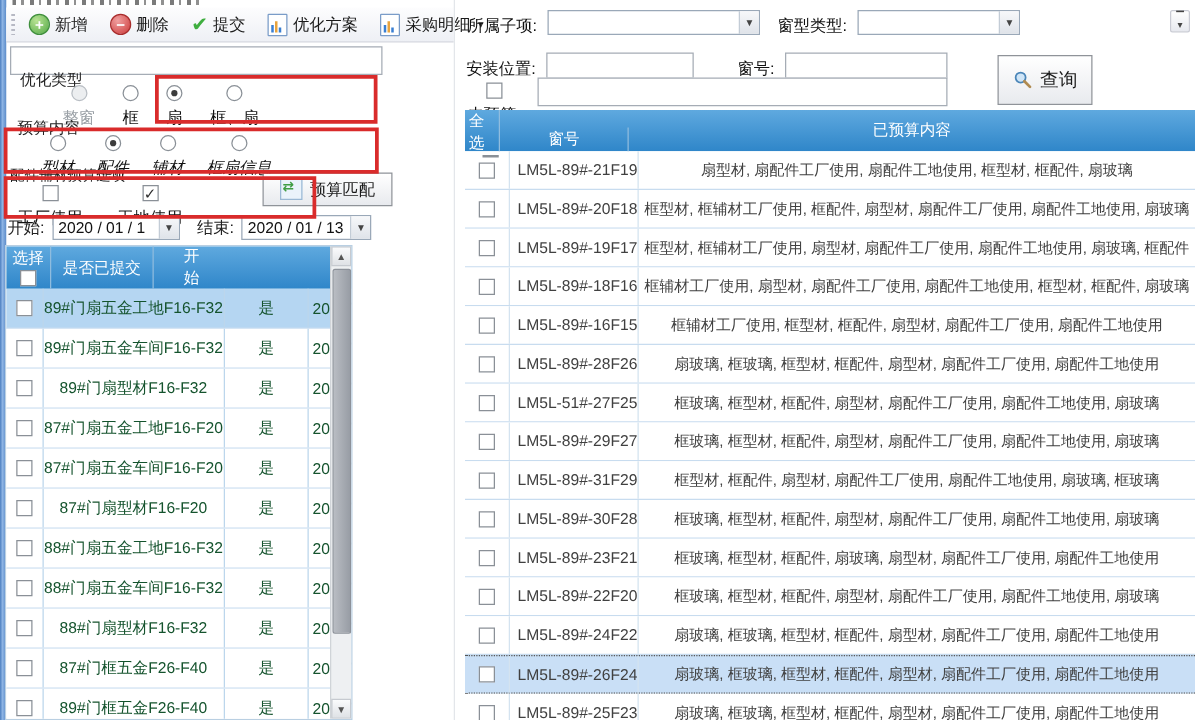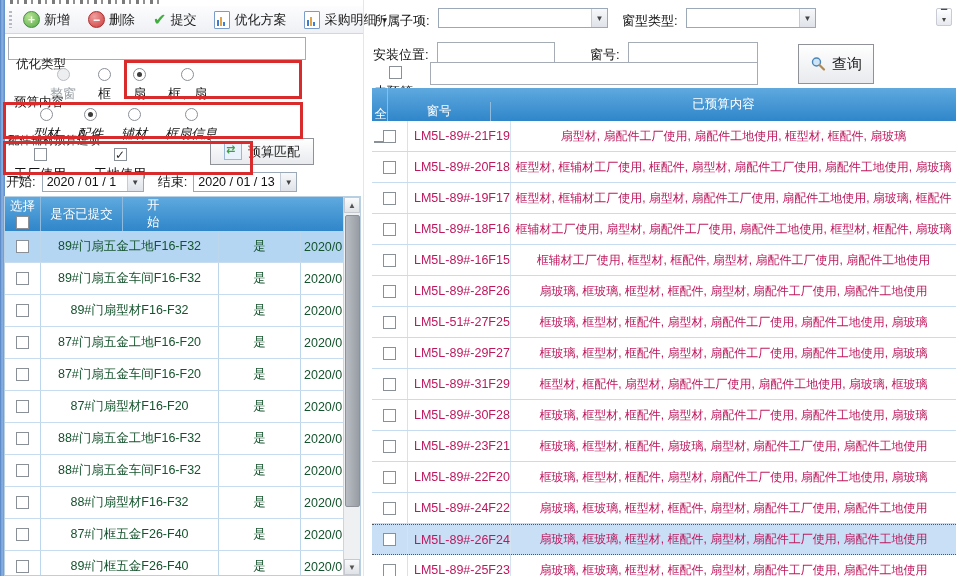--- a/index.html
+++ b/index.html
@@ -44,21 +44,21 @@
   .match-btn{position:absolute;left:210px;top:138px;width:102px;height:25px;font-size:13px;}
   .date-row{position:absolute;left:6px;top:172px;display:flex;align-items:center;gap:6px;font-size:13px;}
   .combo{display:inline-flex;align-items:center;border:1px solid #9aa8b8;background:#fff;height:20px;box-sizing:border-box;}
   .combo .cval{padding:0 4px;font-size:12.5px;color:#111;white-space:nowrap;}
   .combo .cbtn{width:15px;align-self:stretch;border-left:1px solid #c3ccd6;background:linear-gradient(#f7f8fa,#dfe3e9);
     display:flex;align-items:center;justify-content:center;font-size:8px;color:#444;cursor:pointer;}
   
   .thead{background:linear-gradient(#5fa9df,#2f86c9);color:#fff;}
   .cellb{border-right:1px solid #bcd6ec;box-sizing:border-box;}
   
-  .ltable{position:absolute;left:4px;top:196px;width:357px;height:380px;border:1px solid #b9cfe2;
+  .ltable{position:absolute;left:4px;top:196px;width:278px;height:380px;border:1px solid #b9cfe2;
     box-sizing:border-box;background:#fff;overflow:hidden;}
   .lhead{display:flex;height:34px;}
   .lh{display:flex;align-items:center;justify-content:center;font-size:12.5px;border-right:1px solid #8fbcde;box-sizing:border-box;}
   .lh.h-sel{width:36px;flex-direction:column;justify-content:flex-start;padding-top:1px;gap:1px;}
   .lh.h-name{width:178px;}
   .lh.h-sub{width:82px;}
   .lh.h-start{width:38px;justify-content:flex-start;padding-left:24px;overflow:hidden;border-right:none;}
   .lrow{display:flex;height:31px;border-bottom:1px solid #c8dcef;background:#fff;cursor:pointer;}
   .lrow.sel{background:#b5d6f2;}
   .lc{display:flex;align-items:center;justify-content:center;font-size:12.5px;color:#14532d;overflow:hidden;white-space:nowrap;}
@@ -79,26 +79,26 @@
   .flabel{position:absolute;font-size:13px;color:#111;white-space:nowrap;}
   .input{position:absolute;border:1px solid #a5acb5;background:#fff;box-sizing:border-box;}
   .rcombo{position:absolute;}
   .query-btn{position:absolute;left:798px;top:44px;width:74px;height:38px;font-size:15px;}
   .mag{width:16px;height:16px;}
   .unb-chk{position:absolute;left:374px;top:66px;}
   
   .rtable{position:absolute;left:372px;top:88px;width:584px;height:488px;background:#fff;overflow:hidden;}
   .rhead{display:flex;height:33px;}
   .rh{display:flex;align-items:center;justify-content:center;font-size:12.5px;border-right:1px solid #8fbcde;box-sizing:border-box;}
-  .rh.h0{width:16px;flex-direction:column;justify-content:flex-start;padding-top:18px;gap:1px;align-items:flex-end;padding-left:3px;}
+  .rh.h0{width:28px;flex-direction:column;justify-content:flex-start;padding-top:1px;gap:1px;align-items:flex-end;padding-left:3px;}
   .rh.h1{width:103px;margin-top:14px;}
   .rh.h2{flex:1;border-right:none;}
   .rrow{display:flex;height:31px;border-bottom:1px solid #c8dcef;background:#fff;cursor:pointer;box-sizing:border-box;}
   .rrow.sel{background:#c9dff6;border-top:1px dotted #555;border-bottom:1px dotted #555;}
-  .rc{display:flex;align-items:center;font-size:12px;color:#be185d;overflow:hidden;white-space:nowrap;box-sizing:border-box;}
+  .rc{display:flex;align-items:center;font-size:12px;color:#404040;overflow:hidden;white-space:nowrap;box-sizing:border-box;}
   .rc.c0{width:36px;justify-content:center;border-right:1px solid #d4e3f0;}
   .rc.c1{width:103px;padding-left:6px;font-size:12.5px;border-right:1px solid #d4e3f0;}
   .rc.c2{flex:1;justify-content:center;}
   
   .doc-ico{width:14px;height:16px;position:relative;background:#fff;border:1px solid #7a9cc8;border-radius:1px;}
   .doc-ico i{position:absolute;bottom:2px;background:#3a7fd2;}
   .doc-ico i.b1{left:2px;width:2px;height:6px;}
   .doc-ico i.b2{left:5px;width:2px;height:9px;background:#e8a33d;}
   .doc-ico i.b3{left:8px;width:2px;height:4px;}
   .match-ico{width:16px;height:15px;position:relative;background:#eaf3fb;border:1px solid #9ab8d4;}

